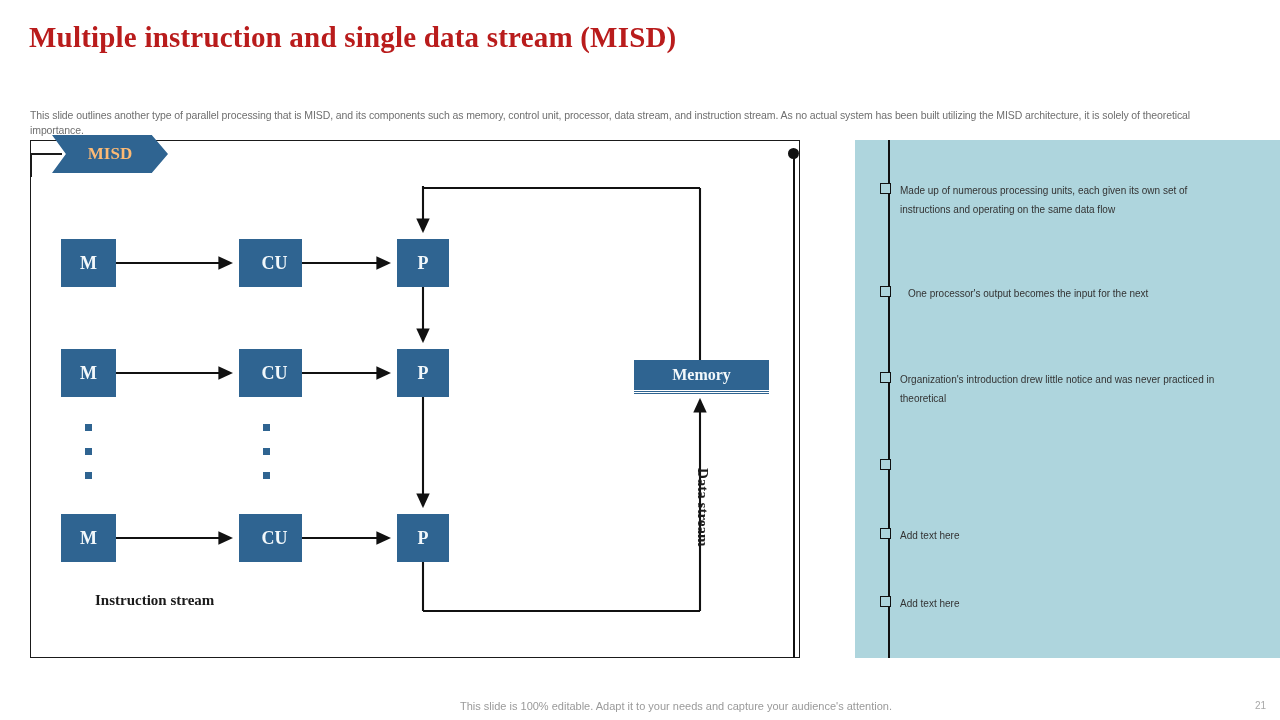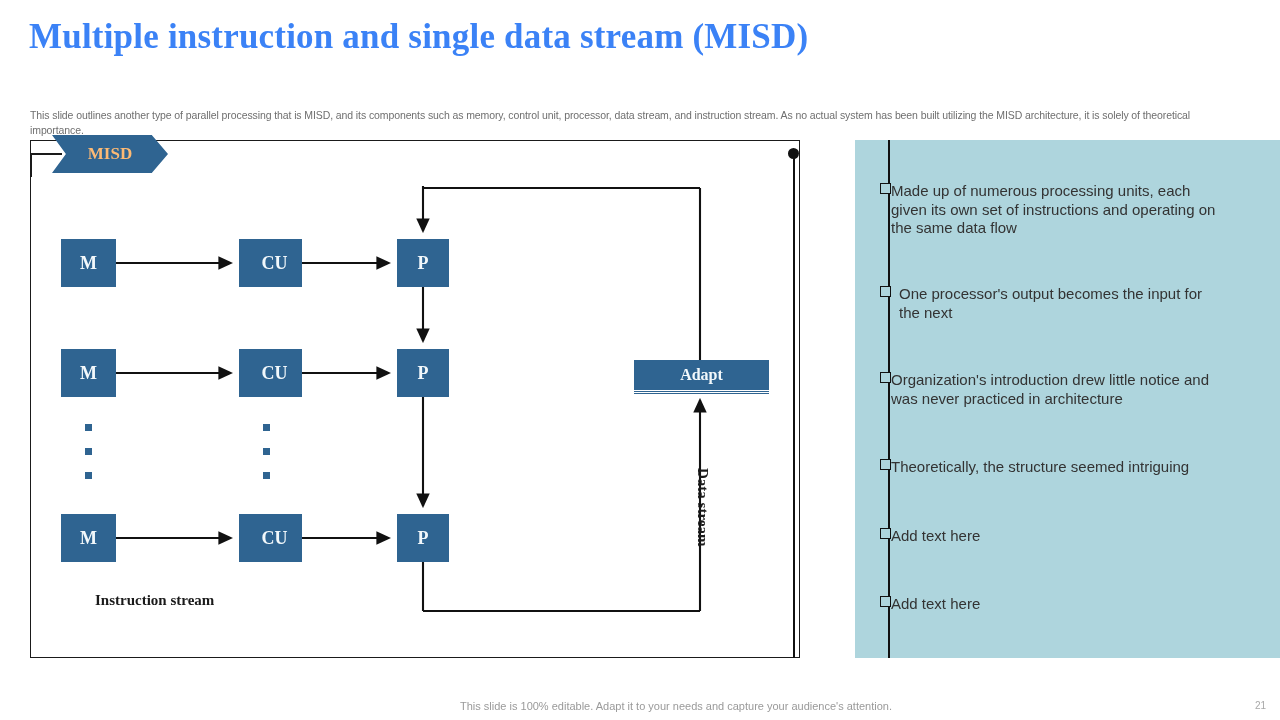--- a/index.html
+++ b/index.html
@@ -17,24 +17,24 @@
   }
 
   
   #slide-title {
     position: absolute;
     left: 29px;
     top: 17px;
     width: 1200px;
     font-family: "Liberation Serif", serif;
     font-weight: bold;
-    font-size: 35px;
+    font-size: 29px;
     line-height: 40px;
     letter-spacing: 0.2px;
-    color: #3b82f6;
+    color: #b91c1c;
     white-space: nowrap;
   }
   #slide-subtitle {
     position: absolute;
     left: 30px;
     top: 64px;
     width: 1165px;
     font-size: 10.5px;
     line-height: 14.5px;
     color: #6f6f6f;
@@ -244,21 +244,22 @@
   .bullet-marker {
     flex: 0 0 auto;
     width: 11px;
     height: 11px;
     border: 1.3px solid #111111;
     background: #aed5dd;
     box-sizing: border-box;
     margin-top: 1px;
   }
   .bullet-text {
-    font-size: 15px;
+    margin-left: 9px;
+    font-size: 10px;
     line-height: 18.6px;
     color: #333333;
   }
 
   
   #footer-note {
     position: absolute;
     left: 0;
     top: 700px;
     width: 1280px;
@@ -354,21 +355,21 @@
   <span></span>
   <span></span>
 </div>
 <div class="dots" id="dots-cu">
   <span></span>
   <span></span>
   <span></span>
 </div>
 
 <div id="memory-block">
-  <span>Adapt</span>
+  <span>Memory</span>
 </div>
 <div id="memory-underline"></div>
 
 <div id="instruction-stream-label">Instruction stream</div>
 <div id="data-stream-label">Data stream</div>
 
 <div id="anchor-dot"></div>
 <div id="anchor-line"></div>
 
 <div id="side-panel"></div>
@@ -377,25 +378,24 @@
 <div class="bullet-row" style="top:182px;">
   <span class="bullet-marker"></span>
   <span class="bullet-text">Made up of numerous processing units, each given its own set of instructions and operating on the same data flow</span>
 </div>
 <div class="bullet-row" style="top:285px;gap:8px;">
   <span class="bullet-marker"></span>
   <span class="bullet-text">One processor's output becomes the input for the next</span>
 </div>
 <div class="bullet-row" style="top:371px;">
   <span class="bullet-marker"></span>
-  <span class="bullet-text">Organization's introduction drew little notice and was never practiced in architecture</span>
+  <span class="bullet-text">Organization's introduction drew little notice and was never practiced in theoretical</span>
 </div>
 <div class="bullet-row" style="top:458px;">
   <span class="bullet-marker"></span>
-  <span class="bullet-text">Theoretically, the structure seemed intriguing</span>
 </div>
 <div class="bullet-row" style="top:527px;">
   <span class="bullet-marker"></span>
   <span class="bullet-text">Add text here</span>
 </div>
 <div class="bullet-row" style="top:595px;">
   <span class="bullet-marker"></span>
   <span class="bullet-text">Add text here</span>
 </div>
 

